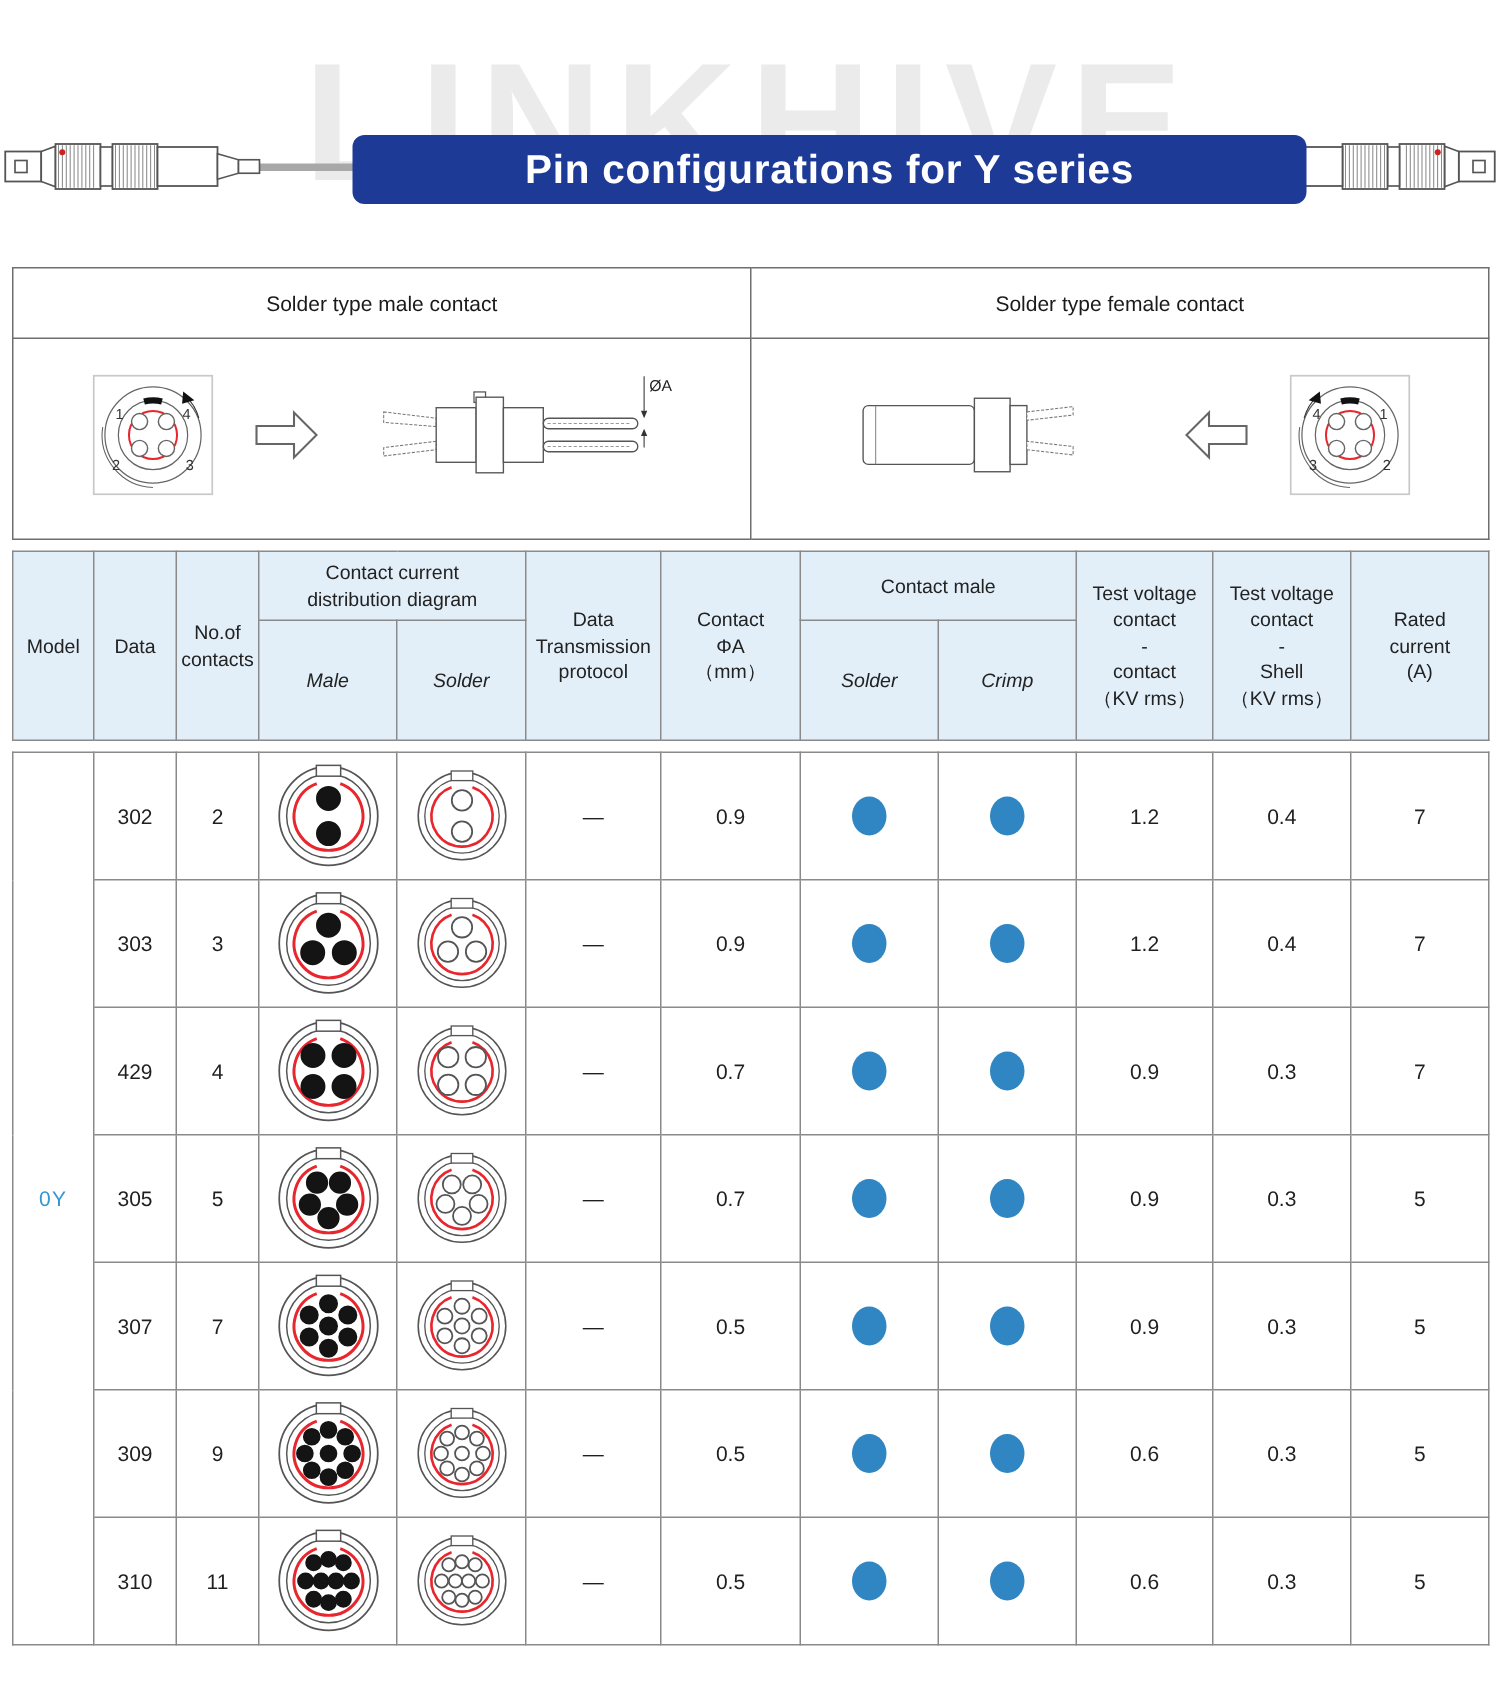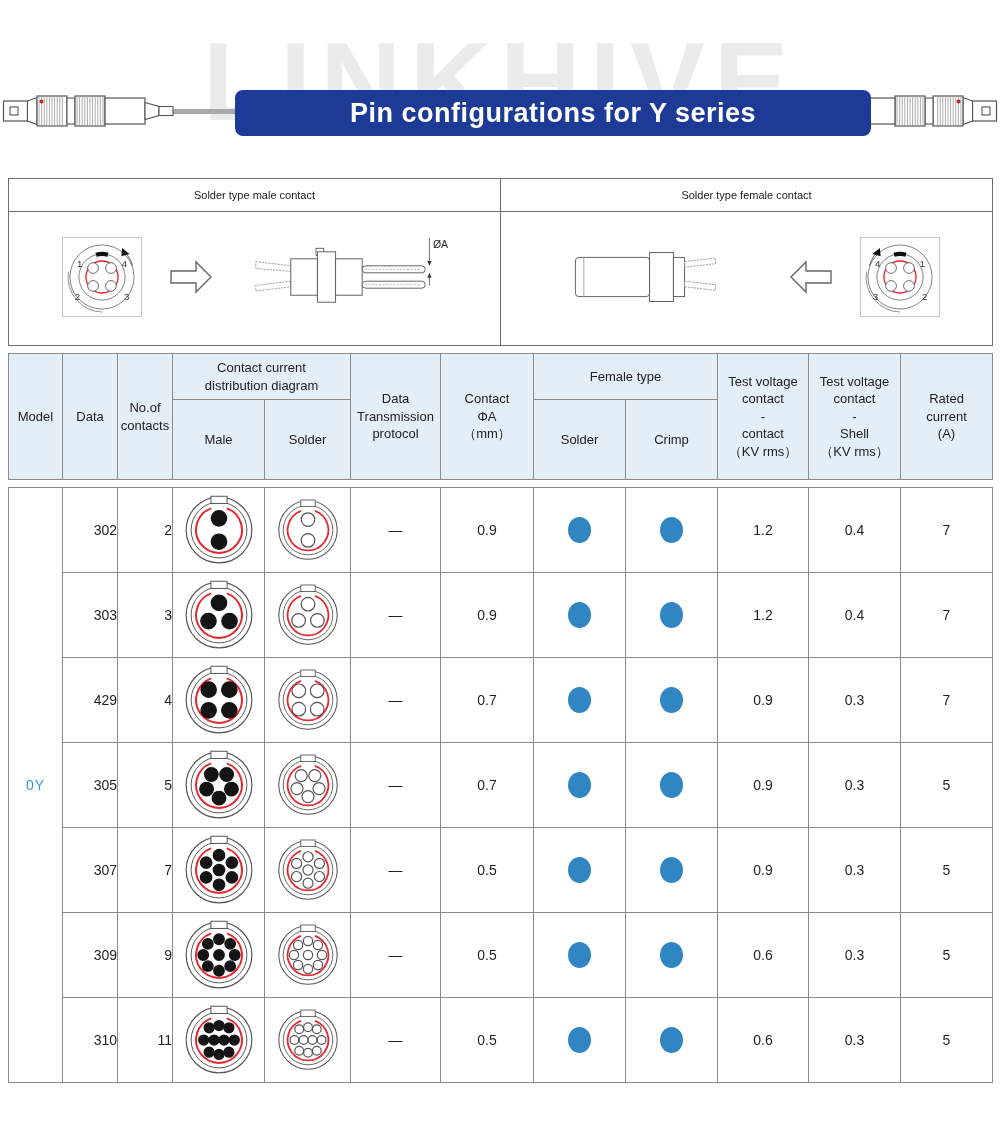--- a/index.html
+++ b/index.html
@@ -33,32 +33,32 @@
     position:absolute;top:90px;left:235px;width:636px;height:46px;z-index:3;
     background:var(--banner-bg);border-radius:8px;color:#fff;
     font-size:27px;font-weight:700;letter-spacing:.5px;
     display:flex;align-items:center;justify-content:center;
   }
 
   
   table{border-collapse:collapse;table-layout:fixed;}
   .panels{width:984px;margin-left:8px;}
   .panels th,.panels td{border:1px solid #6e6e6e;background:#fff;}
-  .panels th{height:33px;font-size:11px;font-weight:400;color:#1a1a1a;}
+  .panels th{height:47px;font-size:14px;font-weight:400;color:#1a1a1a;}
   .panels td{height:134px;}
   .panel-body{display:flex;align-items:center;justify-content:center;gap:26px;height:100%;}
 
   
   .spec{width:984px;margin-left:8px;margin-top:7px;}
   .spec th,.spec td{border:1px solid var(--grid-line);background:#fff;text-align:center;vertical-align:middle;}
   .spec thead th{background:var(--header-bg);font-size:13px;font-weight:400;line-height:1.35;white-space:pre-line;color:#222;}
   .spec .h1 th{height:46px;}
-  .spec .h2 th{height:80px;}
+  .spec .h2 th{height:80px;font-style:italic;}
   .spec tbody td{height:85px;font-size:14px;}
-  td.num{font-size:15px;text-align:right;}
+  td.num{font-size:15px;}
   td.model-cell{font-size:22px;color:var(--model-blue);letter-spacing:1px;}
   .dot{display:inline-block;width:23px;height:26px;border-radius:50%;background:var(--dot-blue);vertical-align:middle;}
   .pinsvg{vertical-align:middle;}
 </style>
 </head>
 <body>
 
 <div class="page">
 
   <div class="hero">
@@ -245,21 +245,21 @@
         <th rowspan="2">No.of
 contacts</th>
         <th colspan="2">Contact current
 distribution diagram</th>
         <th rowspan="2">Data
 Transmission
 protocol</th>
         <th rowspan="2">Contact
 ΦA
 （mm）</th>
-        <th colspan="2">Female type</th>
+        <th colspan="2">Contact male</th>
         <th rowspan="2">Test voltage
 contact
 -
 contact
 （KV rms）</th>
         <th rowspan="2">Test voltage
 contact
 -
 Shell
 （KV rms）</th>

